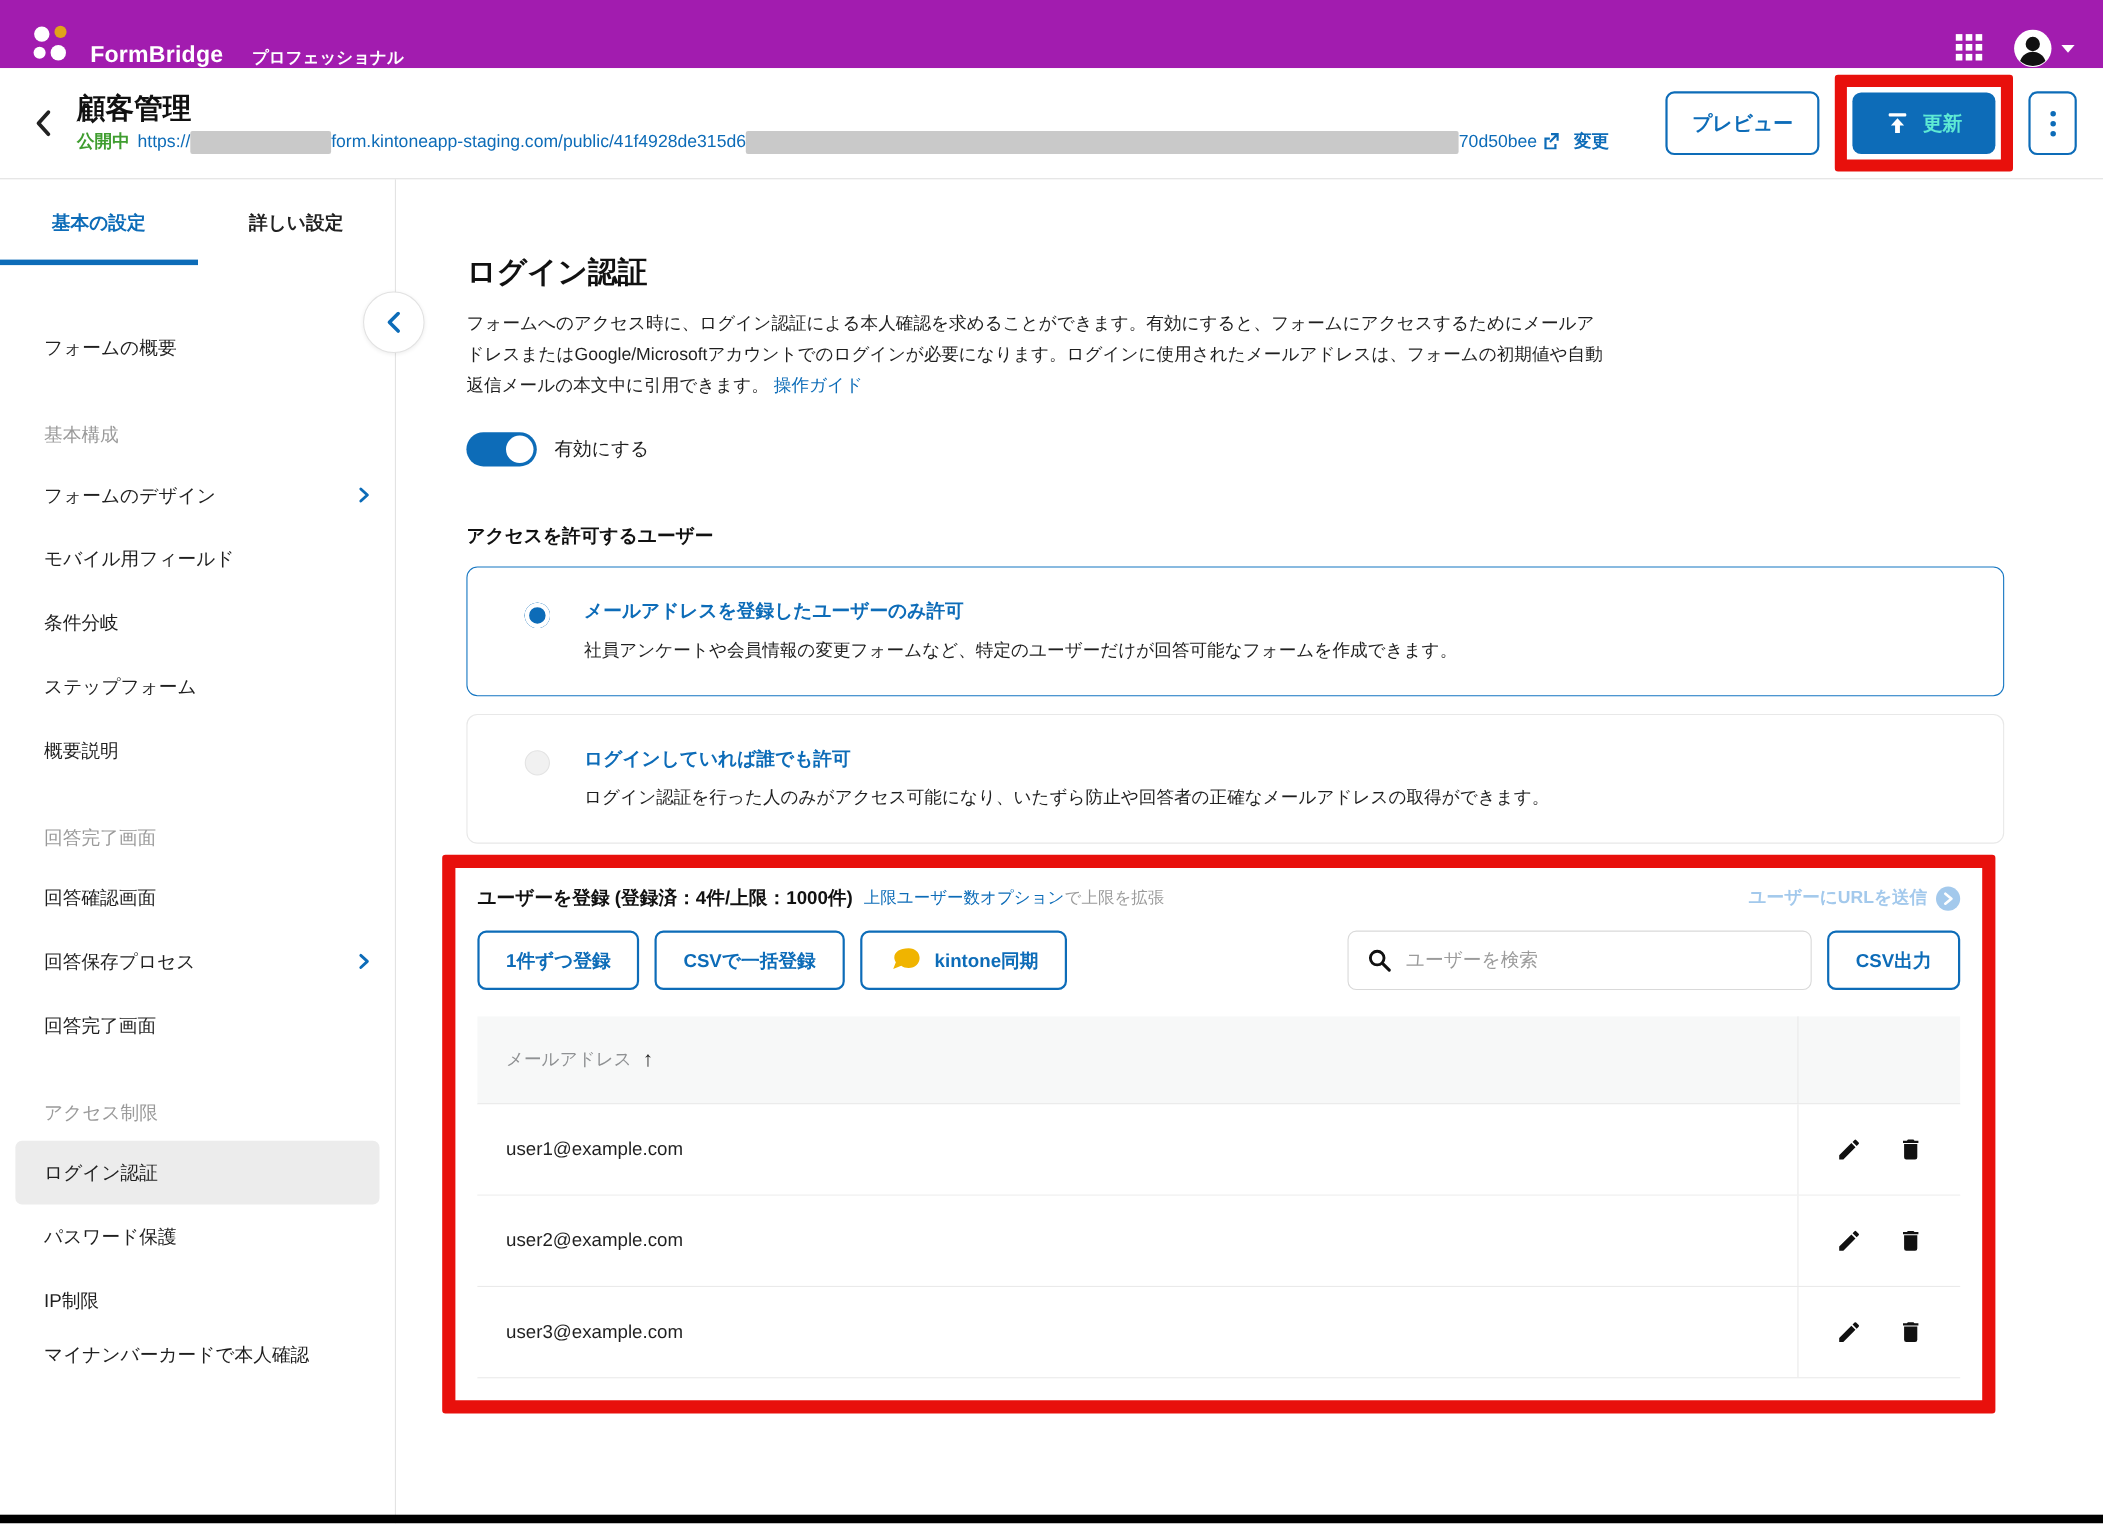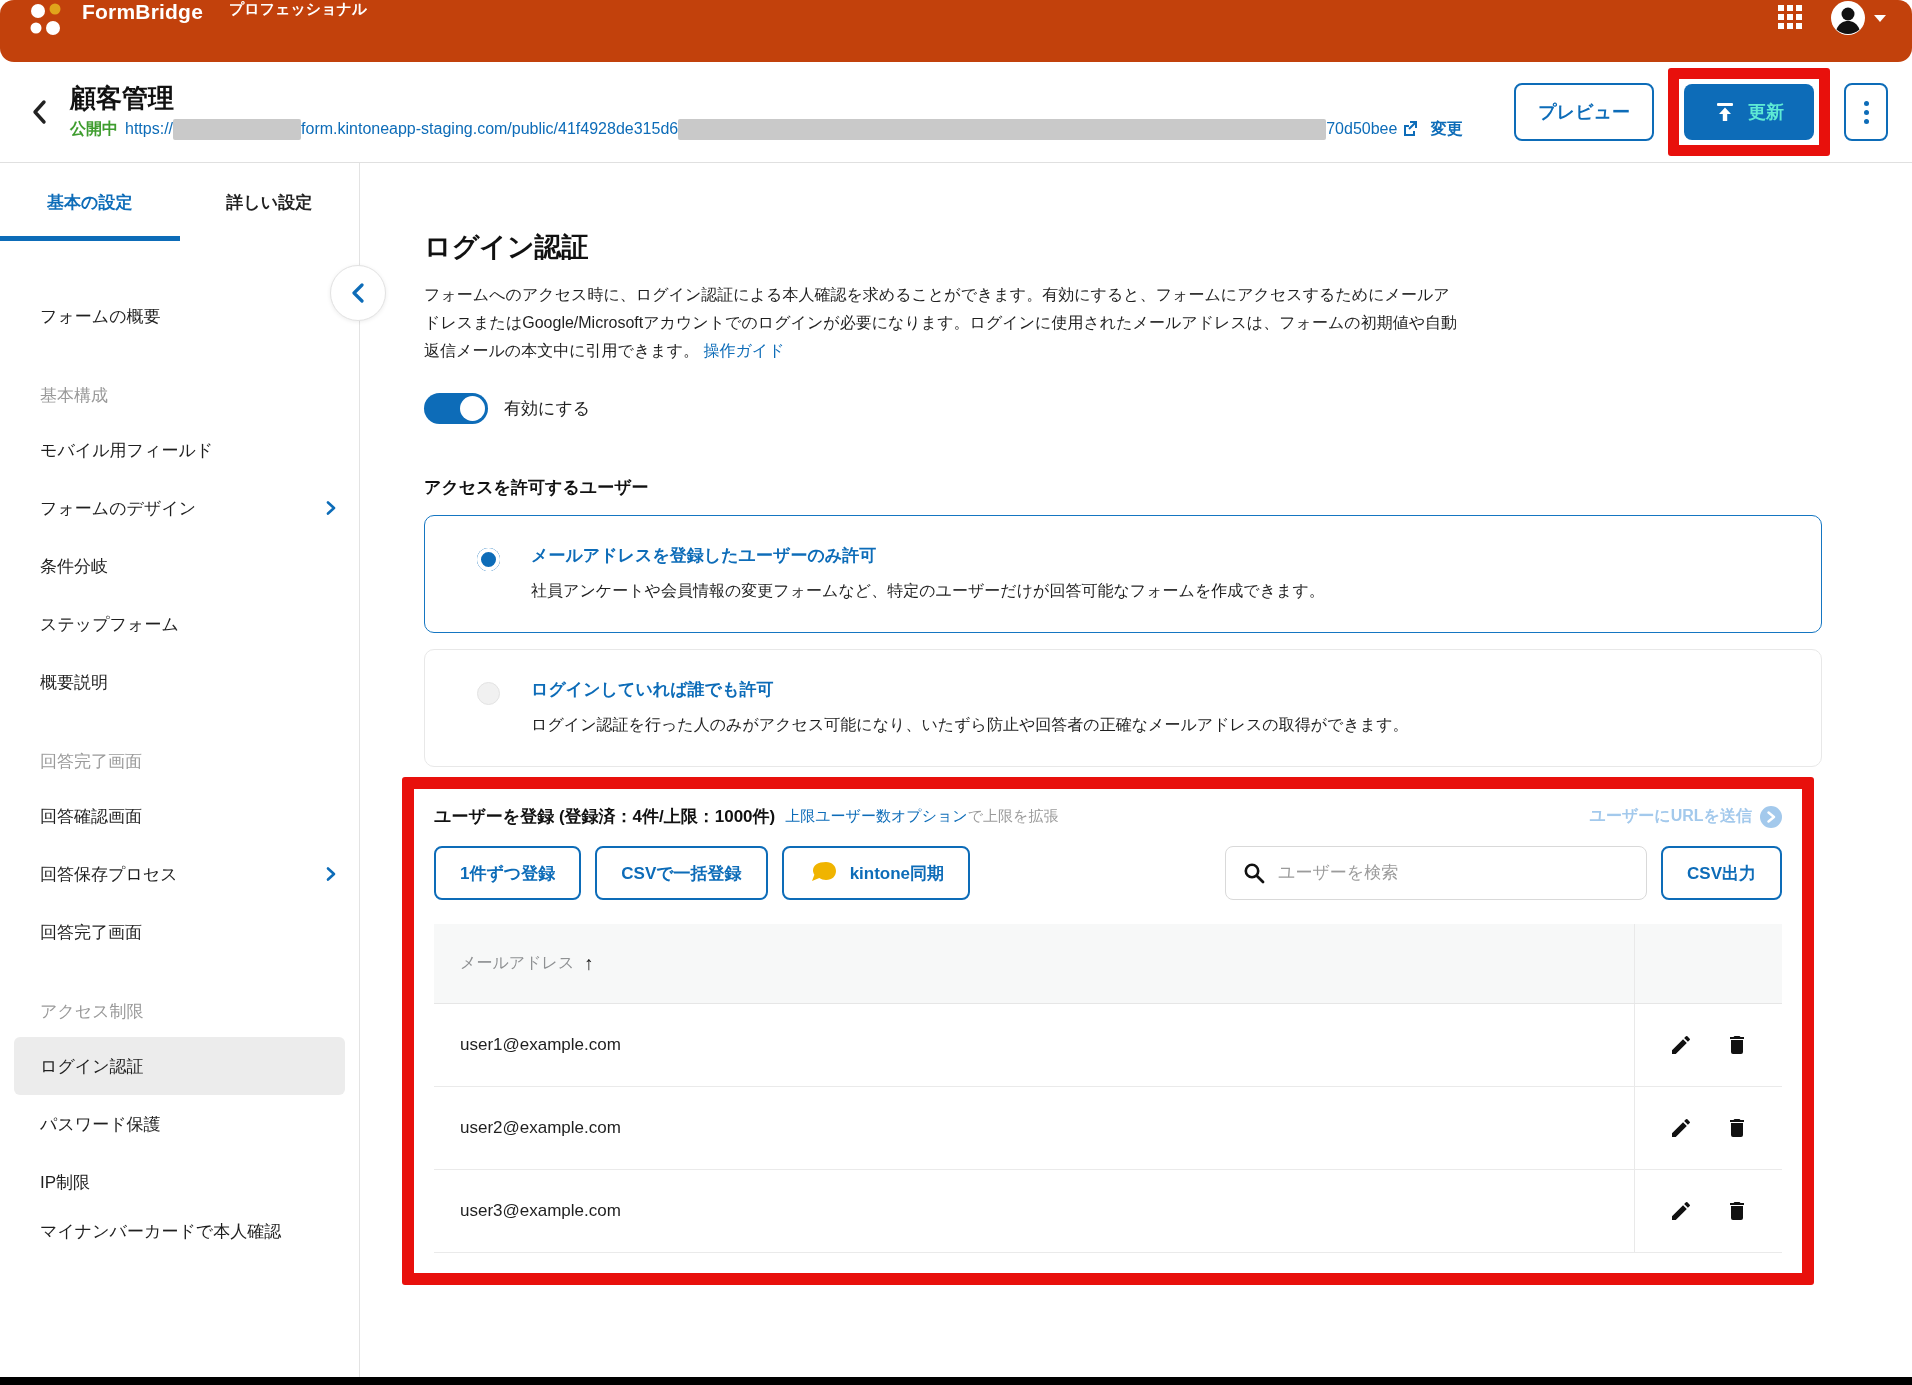--- a/index.html
+++ b/index.html
@@ -1,21 +1,21 @@
 <!DOCTYPE html>
 <html><head>
 <meta charset="utf-8">
 <style>
   * { margin:0; padding:0; box-sizing:border-box; }
   html,body { width:1912px; height:1385px; overflow:hidden; background:#fff;
     font-family:"Liberation Sans","DejaVu Sans",sans-serif; color:#1f1f1f; }
   .app { position:relative; width:1912px; height:1385px; display:flex; flex-direction:column; }
 
   
-  .topbar { height:62px; background:#c2410c; display:flex; align-items:flex-start; padding:0 26px; flex:none;border-radius:14px; }
+  .topbar { height:62px; background:#a21caf; display:flex; align-items:flex-end; padding:0 26px; flex:none; }
   .logo { width:42px; height:42px; margin-right:14px; }
   .brand { color:#fff; font-size:21px; font-weight:bold; letter-spacing:.2px; }
   .plan { color:#fff; font-size:15px; font-weight:bold; margin-left:26px; }
   .topbar-right { margin-left:auto; display:flex; align-items:center; gap:26px; }
   .grid-icon { width:26px; height:26px; display:grid; grid-template-columns:repeat(3,6px); grid-template-rows:repeat(3,6px); gap:3px; cursor:pointer; }
   .grid-icon span { background:#fff; }
   .avatar-wrap { display:flex; align-items:center; gap:8px; cursor:pointer; }
   .caret-down { width:0; height:0; border-left:6px solid transparent; border-right:6px solid transparent; border-top:7px solid #fff; }
 
   
@@ -182,29 +182,29 @@
   <div class="bodyrow">
 
     <div class="sidebar">
       <div class="tabs">
         <div class="tab active">基本の設定</div>
         <div class="tab">詳しい設定</div>
       </div>
       <div class="nav">
         <div class="nav-item">フォームの概要</div>
         <div class="nav-section">基本構成</div>
-        <div class="nav-item">モバイル用フィールド</div>
         <div class="nav-item">
           <span>フォームのデザイン</span>
           <span class="nav-chevron">
             <svg width="12" height="16" viewBox="0 0 12 16">
                 <path d="M3 2.5 9 8l-6 5.5" fill="none" stroke="#0d6cb8" stroke-width="2.6" stroke-linecap="round" stroke-linejoin="round"></path>
               </svg>
           </span>
         </div>
+        <div class="nav-item">モバイル用フィールド</div>
         <div class="nav-item">条件分岐</div>
         <div class="nav-item">ステップフォーム</div>
         <div class="nav-item">概要説明</div>
         <div class="nav-section">回答完了画面</div>
         <div class="nav-item">回答確認画面</div>
         <div class="nav-item">
           <span>回答保存プロセス</span>
           <span class="nav-chevron">
             <svg width="12" height="16" viewBox="0 0 12 16">
                 <path d="M3 2.5 9 8l-6 5.5" fill="none" stroke="#0d6cb8" stroke-width="2.6" stroke-linecap="round" stroke-linejoin="round"></path>

